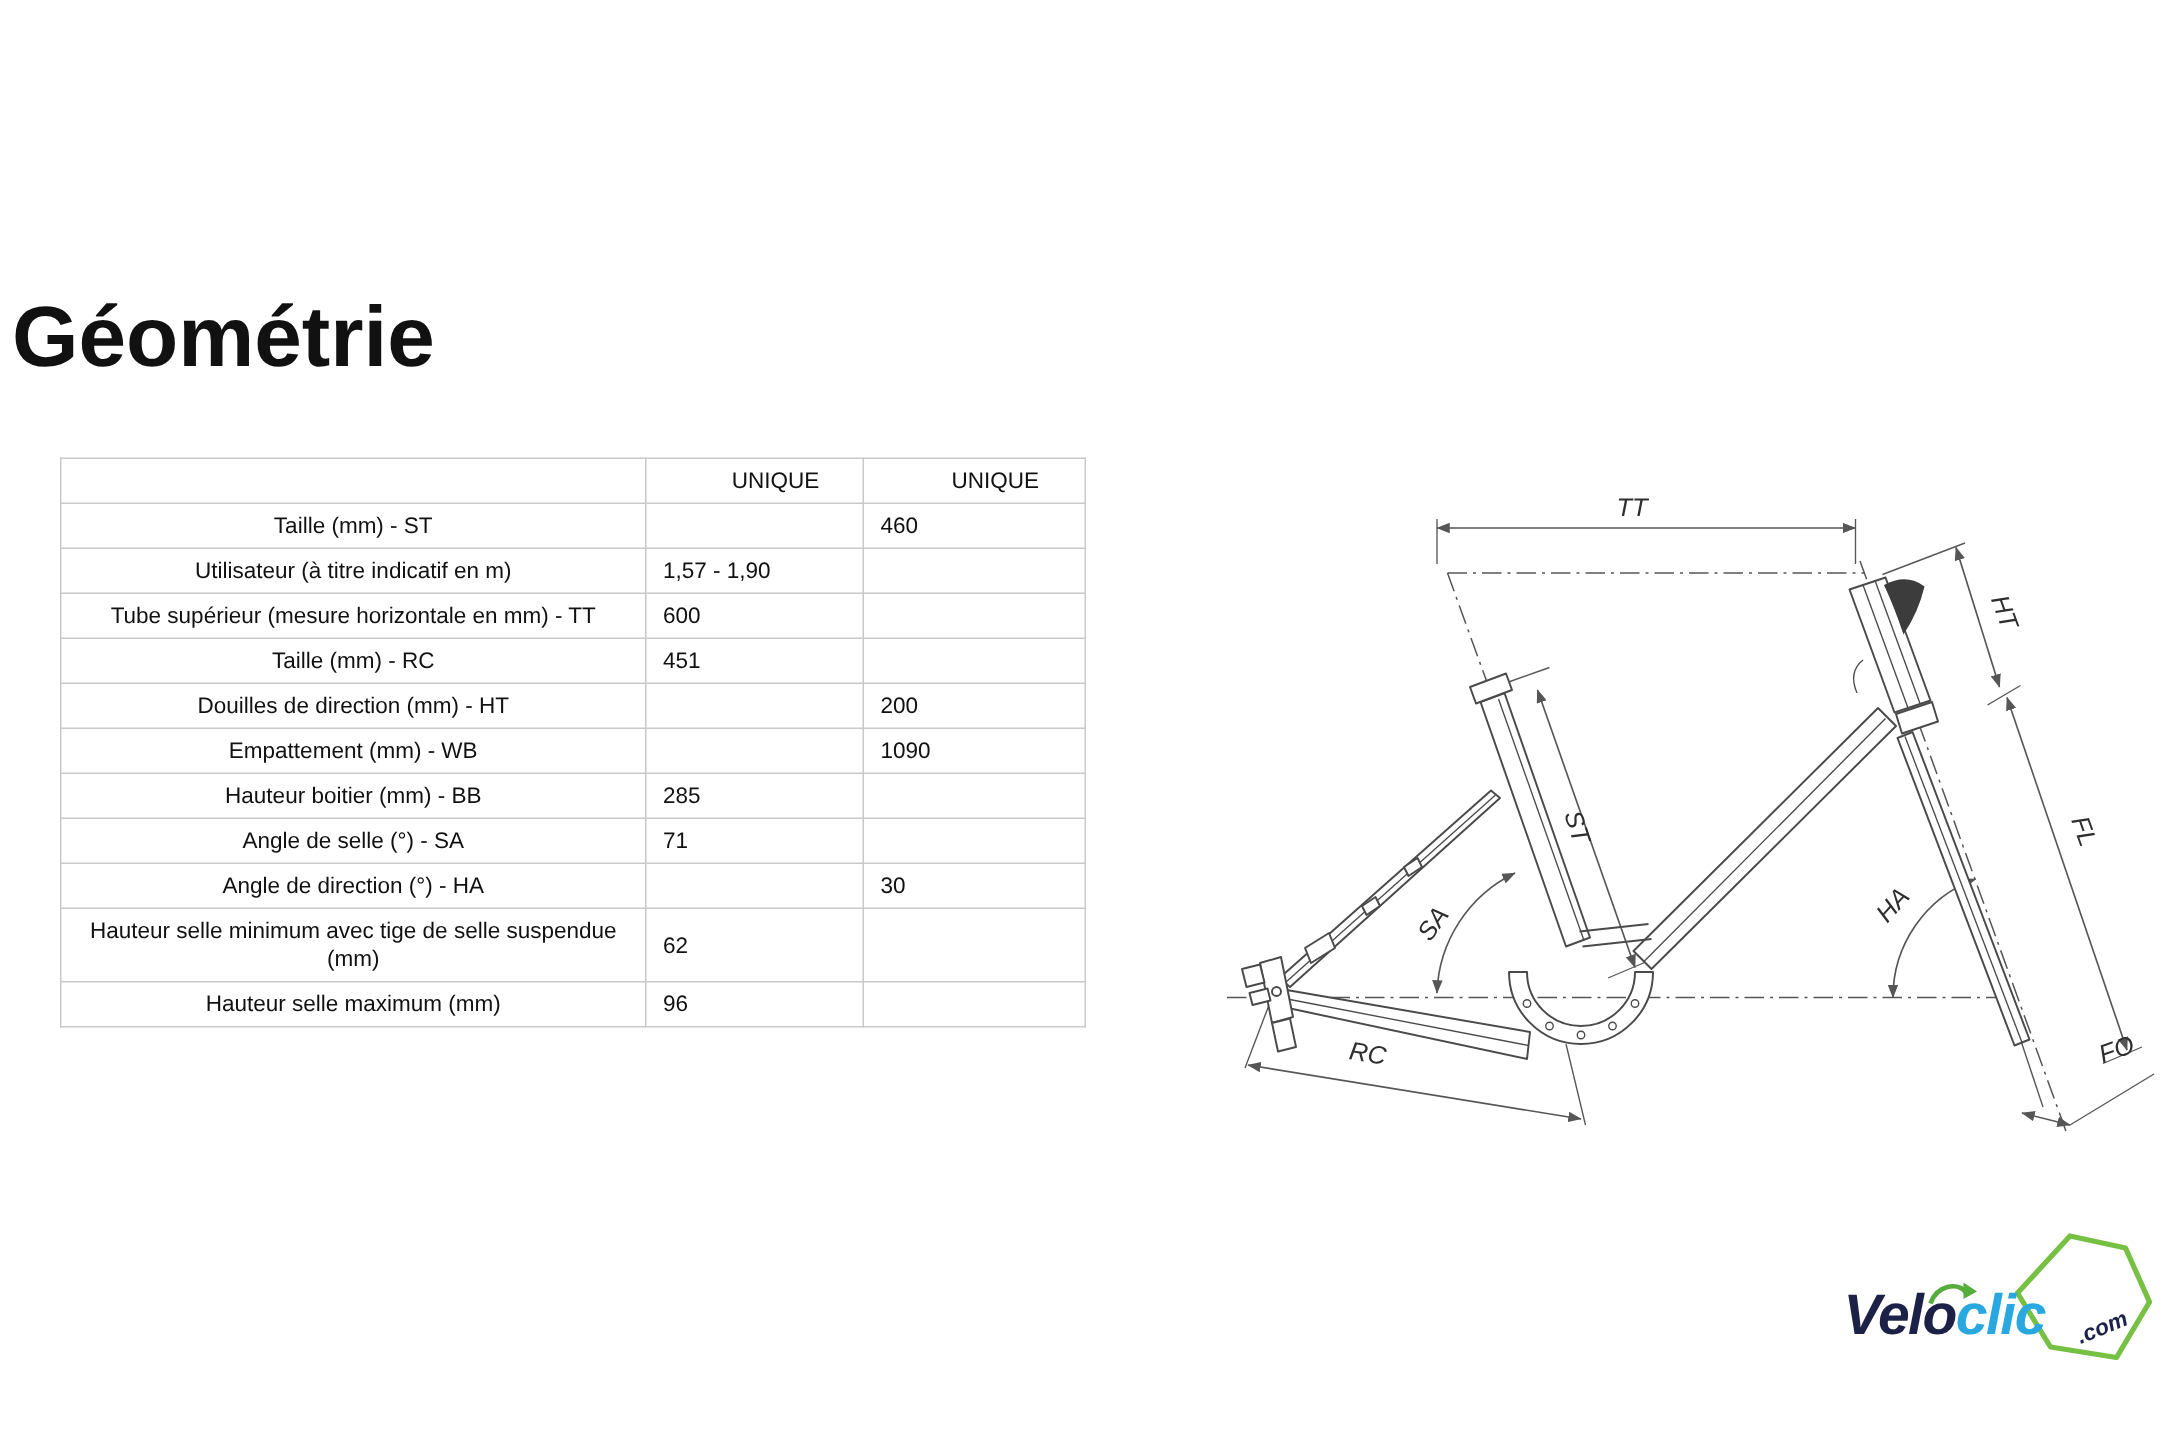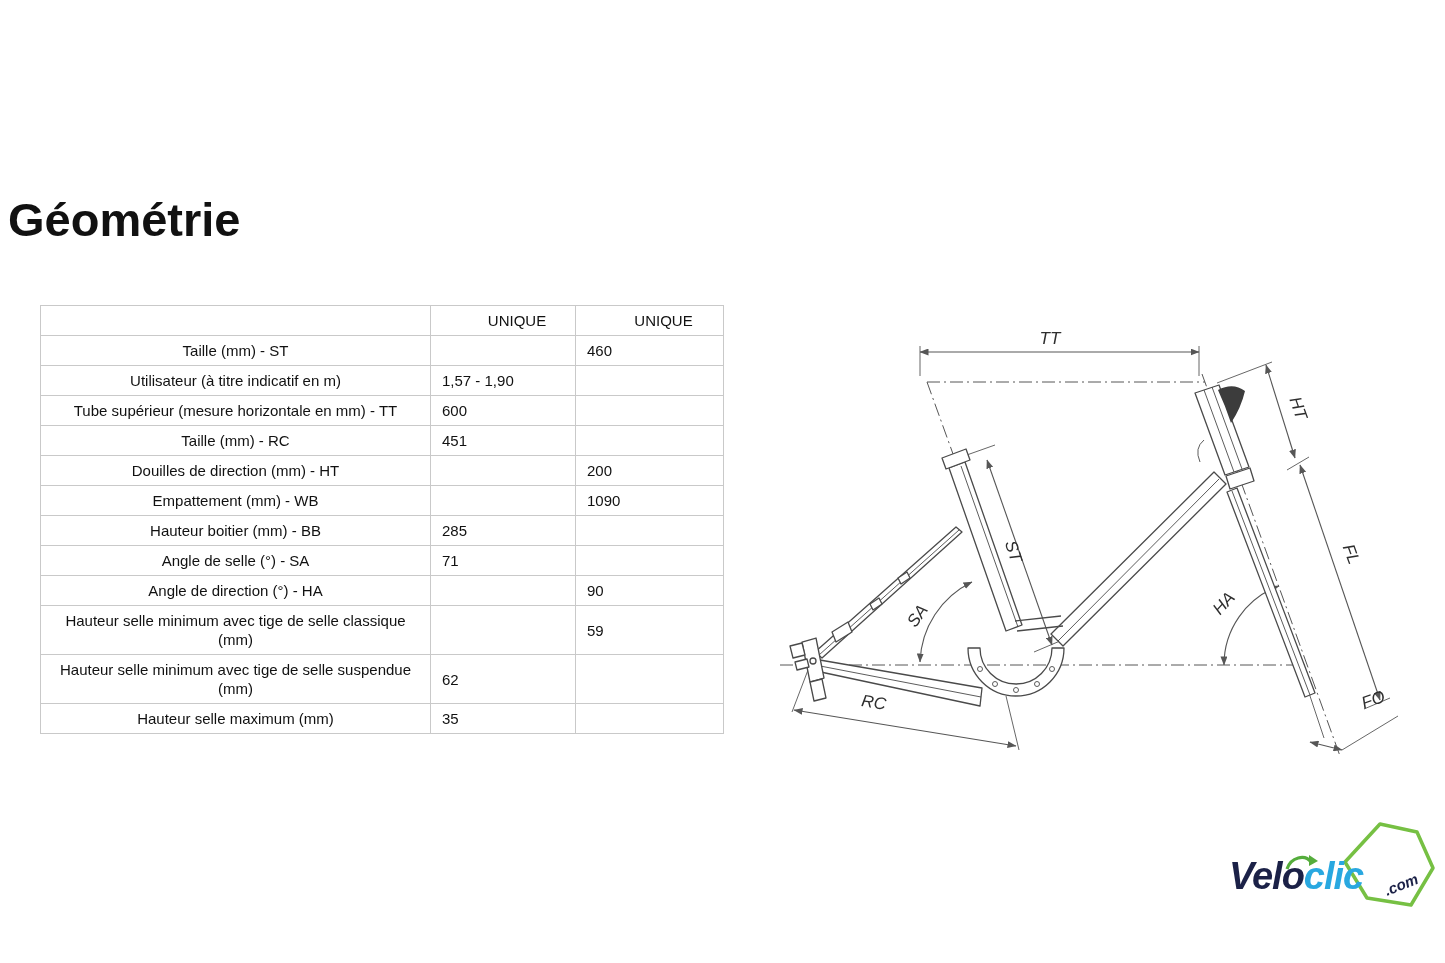--- a/index.html
+++ b/index.html
@@ -1,31 +1,31 @@
 <!DOCTYPE html>
 <html><head>
 <meta charset="utf-8">
 <style>
   * { box-sizing: border-box; margin: 0; padding: 0; }
   html,body { width:1445px; height:963px; background:#ffffff; overflow:hidden;
     font-family:"Liberation Sans", sans-serif; color:#1a1a1a; position:relative; }
 
-  .page-title { position:absolute; left:8px; top:192px; font-size:47px; font-weight:bold;
+  .page-title { position:absolute; left:8px; top:192px; font-size:57px; font-weight:bold;
     letter-spacing:0; color:#111; }
 
   table.geo { position:absolute; left:40px; top:305px; width:683px;
     border-collapse:collapse; table-layout:fixed; }
   table.geo th, table.geo td { border:1px solid #c9c9c9; font-size:15px;
     line-height:19px; padding:5px 11px; vertical-align:middle; font-weight:normal;
     background:#fff; color:#111; }
   table.geo th { text-align:center;padding-left:39px; }
   table.geo td.lbl { text-align:center;margin-top:16px; }
   table.geo td.num { text-align:left; }
 
-  .diagram { position:absolute; left:752px; top:310px; width:655px; height:460px; }
+  .diagram { position:absolute; left:790px; top:310px; width:655px; height:460px; }
   .fr  { fill:none; stroke:#4a4a4a; stroke-width:1.3; stroke-linejoin:round; }
   .frw { fill:#ffffff; stroke:#4a4a4a; stroke-width:1.3; stroke-linejoin:round; }
   .thin{ fill:none; stroke:#4a4a4a; stroke-width:0.9; }
   .dim { fill:none; stroke:#565656; stroke-width:1.1; }
   .ext { fill:none; stroke:#565656; stroke-width:0.9; }
   .cl  { fill:none; stroke:#565656; stroke-width:1; stroke-dasharray:13 4 2 4; }
   .dimlbl { font-family:"Liberation Sans", sans-serif; font-size:17px; font-style:italic;
     fill:#2e2e2e; text-anchor:middle; }
   .dark { fill:#3c3c3c; stroke:none; }
 
@@ -90,35 +90,30 @@
         <td class="num"></td>
       </tr>
     <tr>
         <td class="lbl">Angle de selle (°) - SA</td>
         <td class="num">71</td>
         <td class="num"></td>
       </tr>
     <tr>
         <td class="lbl">Angle de direction (°) - HA</td>
         <td class="num"></td>
-        <td class="num">90</td>
-      </tr>
-    <tr>
-        <td class="lbl">Hauteur selle minimum avec tige de selle classique (mm)</td>
-        <td class="num"></td>
-        <td class="num">59</td>
+        <td class="num">30</td>
       </tr>
     <tr>
         <td class="lbl">Hauteur selle minimum avec tige de selle suspendue (mm)</td>
         <td class="num">62</td>
         <td class="num"></td>
       </tr>
     <tr>
         <td class="lbl">Hauteur selle maximum (mm)</td>
-        <td class="num">35</td>
+        <td class="num">96</td>
         <td class="num"></td>
       </tr>
   </tbody>
 </table>
 
 <div class="diagram">
 <svg width="655" height="460" viewBox="0 0 655 460" xmlns="http://www.w3.org/2000/svg">
   <defs>
     <marker id="arr" markerWidth="9" markerHeight="7" refX="8.5" refY="3.5" orient="auto-start-reverse" markerUnits="userSpaceOnUse">
       <path d="M0,0 L9,3.5 L0,7 Z" fill="#565656"></path>

